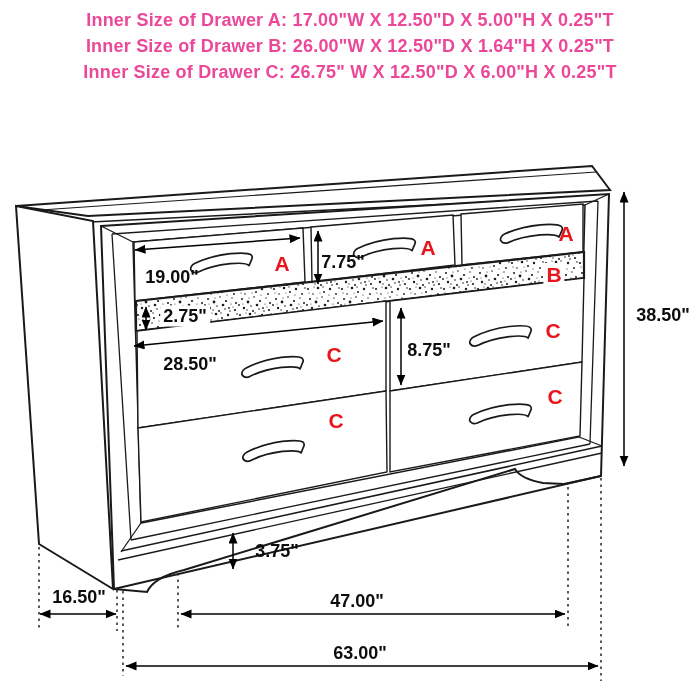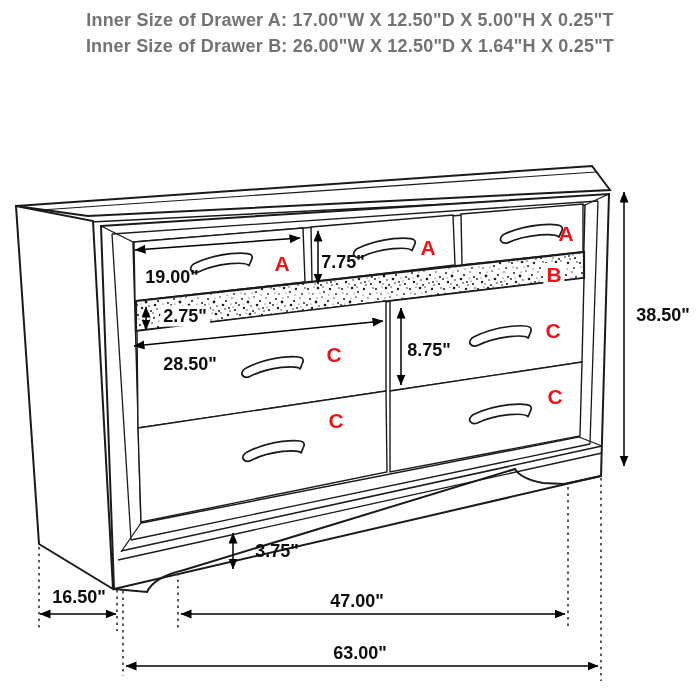--- a/index.html
+++ b/index.html
@@ -2,39 +2,40 @@
 <html><head>
 <meta charset="utf-8">
 <style>
   html,body{margin:0;padding:0;background:#fff;}
   .stage{
     position:relative;width:700px;height:700px;background:#ffffff;overflow:hidden;
     font-family:"Liberation Sans", sans-serif;
   }
   .hdr{
     position:absolute;top:7px;left:0;width:100%;text-align:center;
-    font-weight:bold;font-size:18px;line-height:26px;color:#737373;letter-spacing:.2px;
+    font-weight:bold;font-size:18px;line-height:26px;color:#ec4899;letter-spacing:.2px;
   }
   svg{position:absolute;left:0;top:0;}
   .lbl{
     position:absolute;transform:translate(-50%,-50%);
     font-weight:bold;white-space:nowrap;z-index:5;
   }
   .dim{font-size:18px;color:#0d0d0d;}
   .halo{background:#ffffff;padding:0 3px;}
   .red{font-size:21px;color:#e8151c;}
 </style>
 </head>
 <body>
 
 <div class="stage">
 
   <div class="hdr">
     <div>Inner Size of Drawer A: 17.00"W X 12.50"D X 5.00"H X 0.25"T</div>
     <div>Inner Size of Drawer B: 26.00"W X 12.50"D X 1.64"H X 0.25"T</div>
+    <div>Inner Size of Drawer C: 26.75" W X 12.50"D X 6.00"H X 0.25"T</div>
   </div>
 
   <svg width="700" height="700" viewBox="0 0 700 700">
     <defs>
       <marker id="ah" orient="auto-start-reverse" markerUnits="userSpaceOnUse" markerWidth="12" markerHeight="10" refX="10.5" refY="4.5">
         <path d="M0,0 L11,4.5 L0,9 Z" fill="#000"></path>
       </marker>
       <pattern id="speckle" width="34" height="26" patternUnits="userSpaceOnUse">
         <rect width="34" height="26" fill="#fff"></rect>
         <g fill="#1c1c1c">

